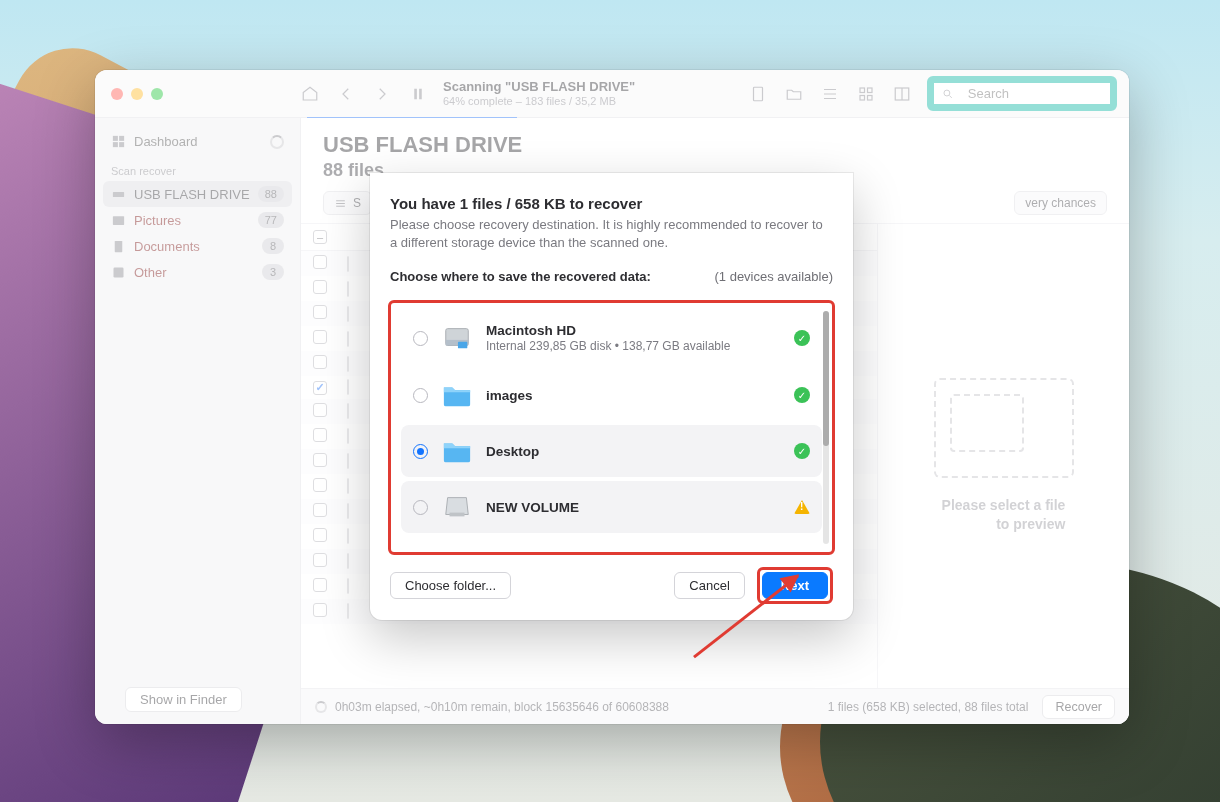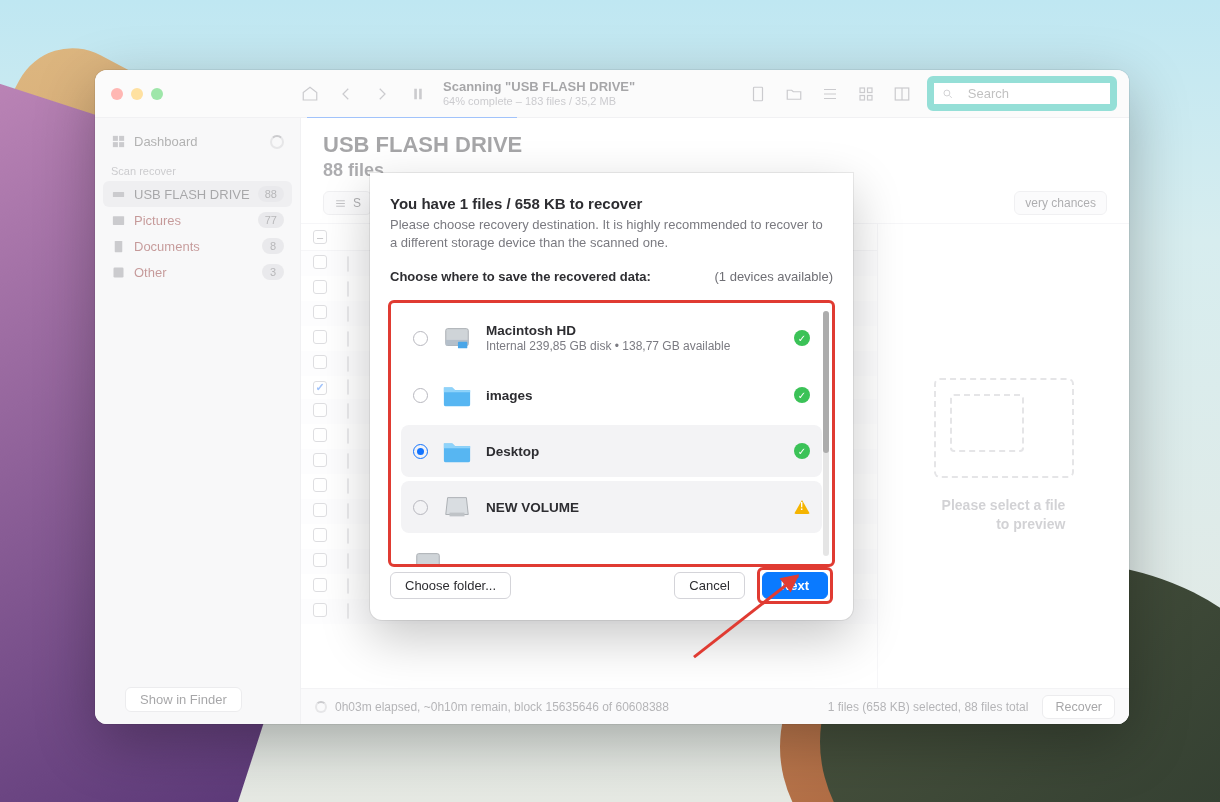--- a/index.html
+++ b/index.html
@@ -120,21 +120,21 @@
   .dicon{width:30px;height:28px;display:flex;align-items:center;justify-content:center;}
   .dicon svg{width:30px;height:28px;}
   .dtxt{flex:1;display:flex;flex-direction:column;}
   .dtxt .dn{font-size:13.5px;font-weight:700;color:#2d2d31;}
   .dtxt .dd{font-size:12px;color:#7b7b82;margin-top:1px;}
   .dstatus{width:16px;height:16px;border-radius:50%;display:flex;align-items:center;justify-content:center;color:#fff;font-size:10px;flex-shrink:0;}
   .dstatus.ok{background:#3bc257;} .dstatus.ok::after{content:"✓";}
   .dstatus.warn{width:0;height:0;border-left:8px solid transparent;border-right:8px solid transparent;border-bottom:14px solid #f5b400;border-radius:2px;position:relative;background:none;}
   .dstatus.warn::after{content:"!";position:absolute;left:-2px;top:1px;color:#fff;font-size:10px;font-weight:700;}
 
-  .modal-foot{display:flex;justify-content:space-between;align-items:center;padding:0 20px 16px;}
+  .modal-foot{display:flex;justify-content:space-between;align-items:center;padding:12px 20px 16px;}
   .btn{border-radius:6px;font-size:13px;padding:5px 14px;cursor:default;}
   .btn-white{background:#fff;border:1px solid #d4d4d9;color:#2d2d31;}
   .btn-primary{background:#0a7aff;border:1px solid #0a7aff;color:#fff;font-weight:600;padding:5px 18px;}
   .foot-right{display:flex;gap:12px;align-items:center;}
   .next-outline{border:3px solid #e03b32;padding:2px;border-radius:6px;}
 
   
   .arrow{position:absolute;left:680px;top:615px;transform:rotate(-38deg);}
   .arrow-line{width:132px;height:3px;background:#e03b32;}
   .arrow-head{position:absolute;right:-2px;top:-8px;width:0;height:0;border-left:18px solid #e03b32;border-top:9px solid transparent;border-bottom:9px solid transparent;}

